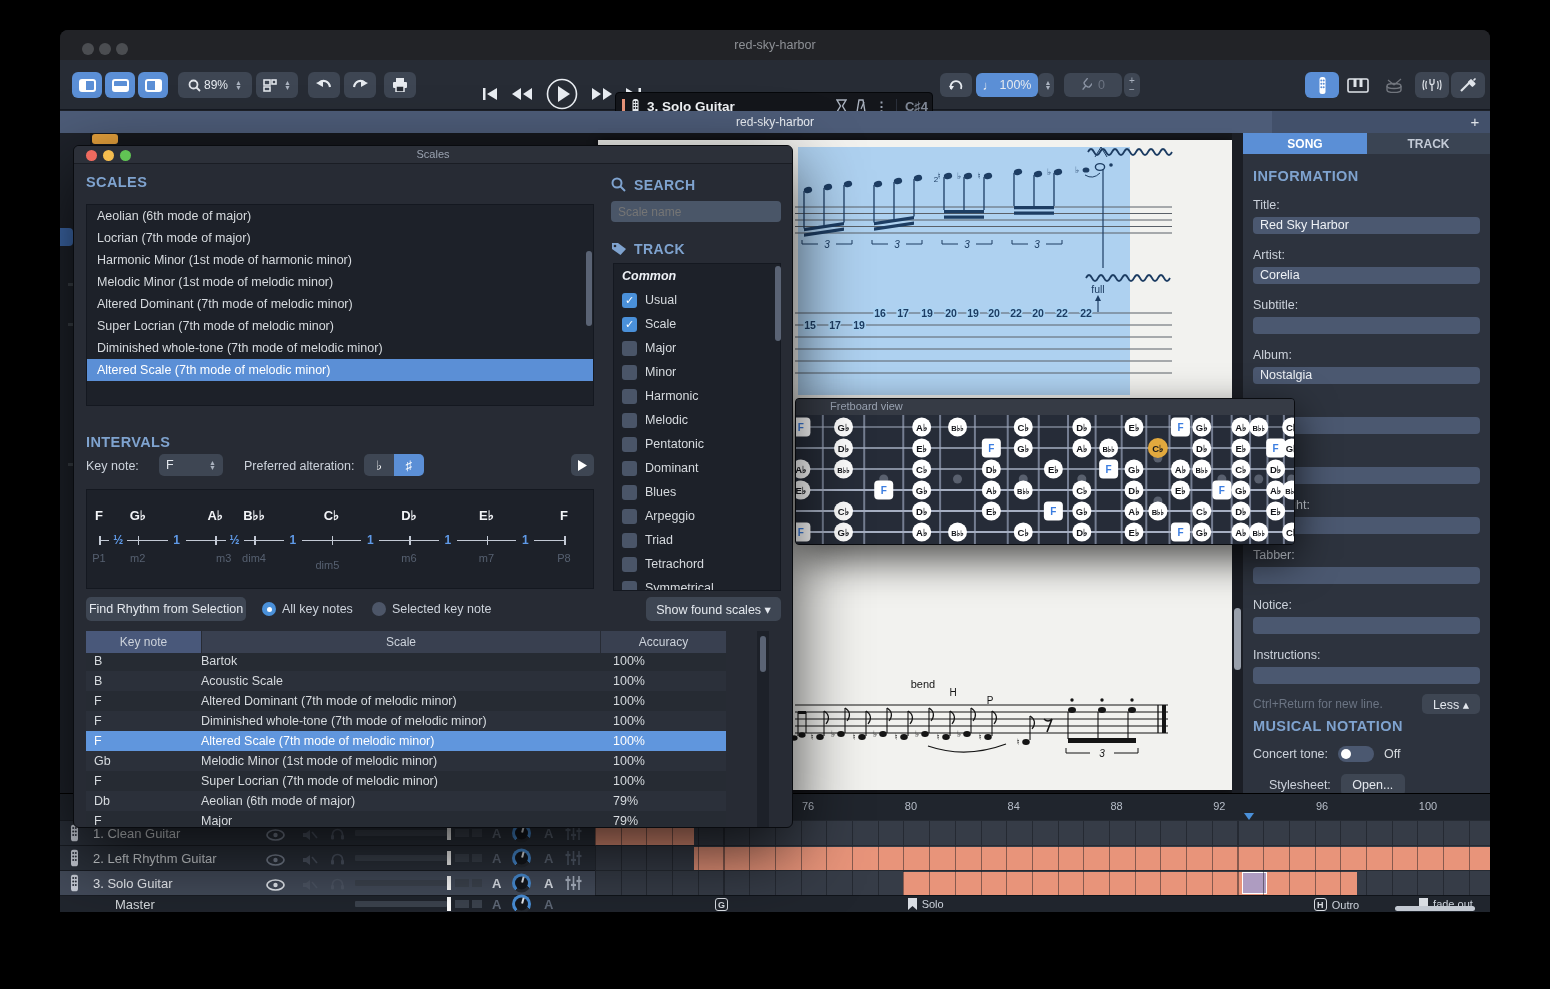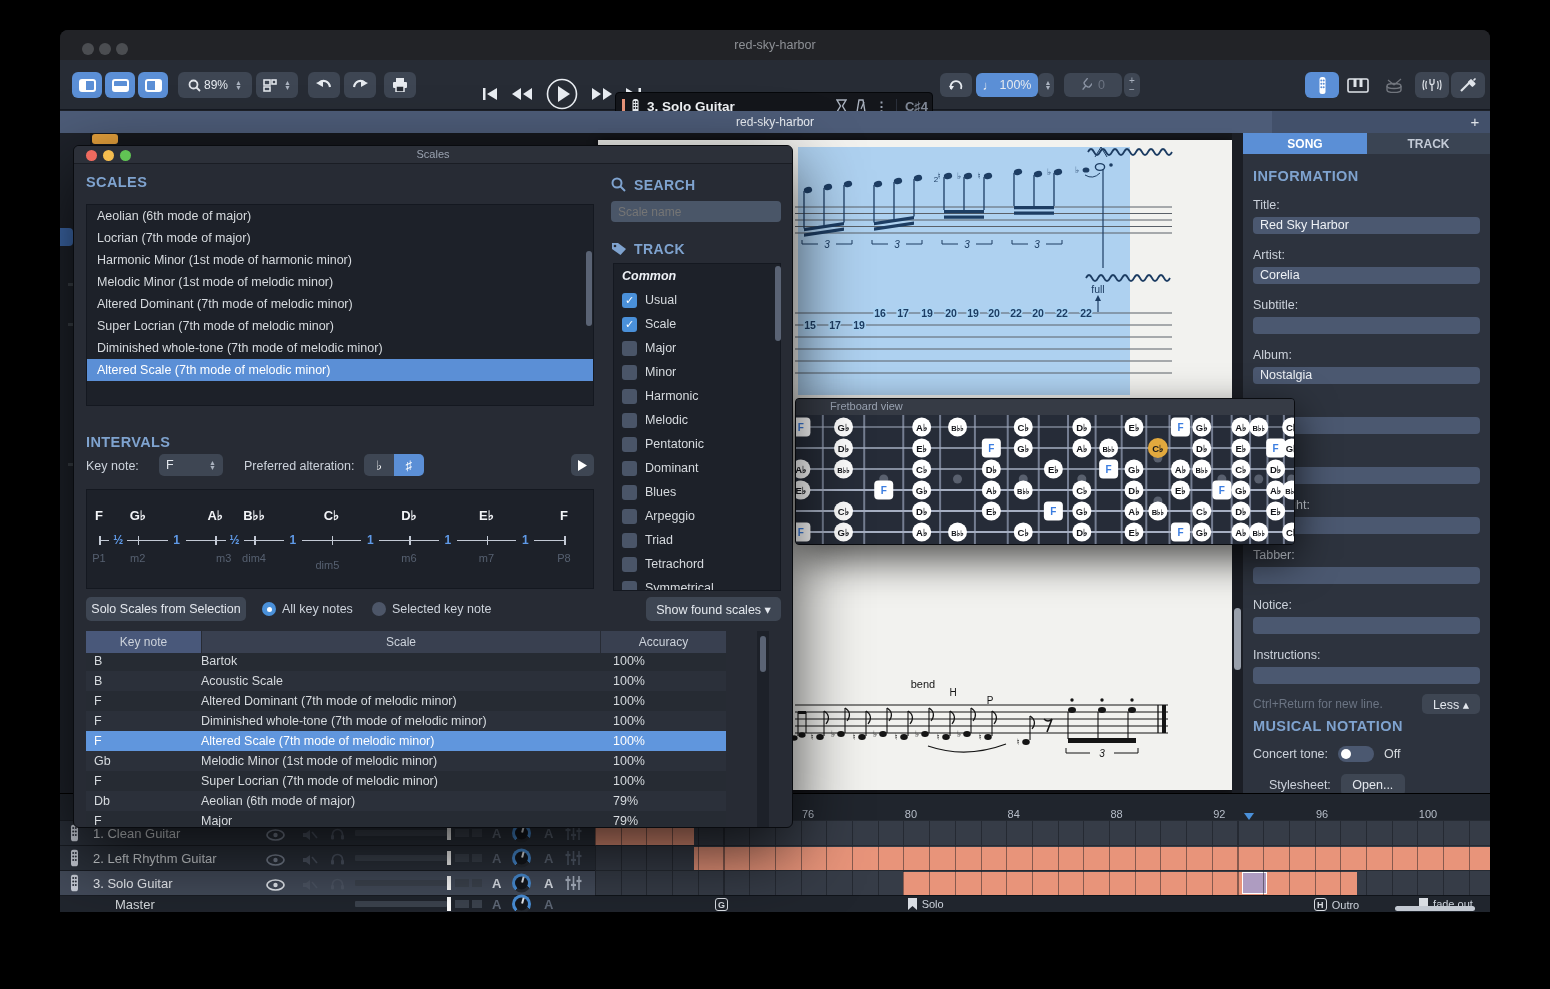--- a/index.html
+++ b/index.html
@@ -40,21 +40,21 @@
   .ffield{height:17px;background:#4b5870;border-radius:4px;color:#eef1f5;font-size:12.5px;line-height:17px;padding-left:7px;overflow:hidden;}
   
   .timeline{position:absolute;left:0;top:763px;width:1430px;height:118px;background:#20252d;border-top:1px solid #000;}
   .theader{position:absolute;left:0;top:0;width:535px;height:118px;}
   .lanes{position:absolute;left:535px;top:0;width:895px;height:118px;overflow:hidden;}
   .lanerow{position:absolute;left:0;width:895px;height:25px;background:#363c47;border-top:1px solid #262b33;}
   .lanegrid{position:absolute;inset:0;background:repeating-linear-gradient(90deg,rgba(16,19,25,.45) 0 1px,transparent 1px 25.7px);pointer-events:none;}
   .span{position:absolute;top:1px;height:24px;background:#e8947a;}
   .hrow{position:absolute;left:0;width:535px;}
   .hname{position:absolute;top:50%;transform:translateY(-50%);font-size:13px;color:#d6dade;white-space:nowrap;}
-  .rulerlab{position:absolute;top:6px;font-size:11px;color:#b6bdc8;margin-top:8px;}
+  .rulerlab{position:absolute;top:6px;font-size:11px;color:#b6bdc8;}
   .mk{position:absolute;display:flex;align-items:center;gap:5px;color:#ccd2db;font-size:11px;}
   .mkbox{width:13px;height:13px;border:1.5px solid #d9dde3;border-radius:3px;color:#d9dde3;font-size:9px;font-weight:bold;text-align:center;line-height:12px;}
   .knob{position:relative;width:19px;height:19px;border-radius:50%;background:conic-gradient(from 220deg,#4a90d9 0deg 260deg,#262b33 260deg 360deg);}
   .knob:after{content:'';position:absolute;inset:3px;background:#14171d;border-radius:50%;}
   .knob i{position:absolute;left:9px;top:3px;width:1.5px;height:6px;background:#e9edf2;z-index:2;transform-origin:50% 6.5px;transform:rotate(15deg);}
   .aletter{font-size:13px;font-weight:bold;color:#5f6877;}
   
   .dialog{position:absolute;left:73px;top:145px;width:720px;height:683px;background:#272b34;border:1px solid #090b0f;border-radius:6px;box-shadow:0 24px 70px rgba(0,0,0,.75);overflow:hidden;z-index:30;}
   .dtitle{position:absolute;left:0;top:0;width:100%;height:18px;background:#2c3039;border-bottom:1px solid #1a1d24;color:#9aa2b0;font-size:11px;text-align:center;line-height:17px;}
   .dlight{position:absolute;top:4px;width:11px;height:11px;border-radius:50%;}
@@ -1176,21 +1176,21 @@
         <div class="abs" style="left: 12px; top: 50px; width: 465px; height: 1px; background: rgb(195, 201, 212);"></div>
         <div class="abs" style="left: 22.375px; top: 43px; width: 18px; text-align: center; color: rgb(95, 154, 232); font-weight: bold; font-size: 12px; background: rgb(29, 33, 41);">½</div>
         <div class="abs" style="left: 80.5px; top: 43px; width: 18px; text-align: center; color: rgb(95, 154, 232); font-weight: bold; font-size: 12px; background: rgb(29, 33, 41);">1</div>
         <div class="abs" style="left: 138.625px; top: 43px; width: 18px; text-align: center; color: rgb(95, 154, 232); font-weight: bold; font-size: 12px; background: rgb(29, 33, 41);">½</div>
         <div class="abs" style="left: 196.75px; top: 43px; width: 18px; text-align: center; color: rgb(95, 154, 232); font-weight: bold; font-size: 12px; background: rgb(29, 33, 41);">1</div>
         <div class="abs" style="left: 274.25px; top: 43px; width: 18px; text-align: center; color: rgb(95, 154, 232); font-weight: bold; font-size: 12px; background: rgb(29, 33, 41);">1</div>
         <div class="abs" style="left: 351.75px; top: 43px; width: 18px; text-align: center; color: rgb(95, 154, 232); font-weight: bold; font-size: 12px; background: rgb(29, 33, 41);">1</div>
         <div class="abs" style="left: 429.25px; top: 43px; width: 18px; text-align: center; color: rgb(95, 154, 232); font-weight: bold; font-size: 12px; background: rgb(29, 33, 41);">1</div>
       </div>
 
-    <div class="btn abs" style="left:12px;top:451px;width:160px;height:24px">Solo Scales from Selection</div>
+    <div class="btn abs" style="left:12px;top:451px;width:160px;height:24px">Find Rhythm from Selection</div>
     <div class="dlabel" style="left:188px;top:456px"><span class="radio on"></span><span>All key notes</span></div>
     <div class="dlabel" style="left:298px;top:456px"><span class="radio"></span><span>Selected key note</span></div>
     <div class="btn abs" style="left:572px;top:451px;width:135px;height:24px">Show found scales ▾</div>
 
     <div class="abs" style="left:12px;top:485px;width:640px" id="results-table">
         <div class="trow" style="gap: 0px;">
           <div class="thc tc0" style="padding-left: 0px; background: rgb(73, 88, 122);">Key note</div>
           <div class="thc tc1" style="border-left: 1px solid rgb(39, 43, 52); border-right: 1px solid rgb(39, 43, 52); background: rgb(57, 64, 80);">Scale</div>
           <div class="thc tc2" style="padding-left: 0px;">Accuracy</div>
         </div>

